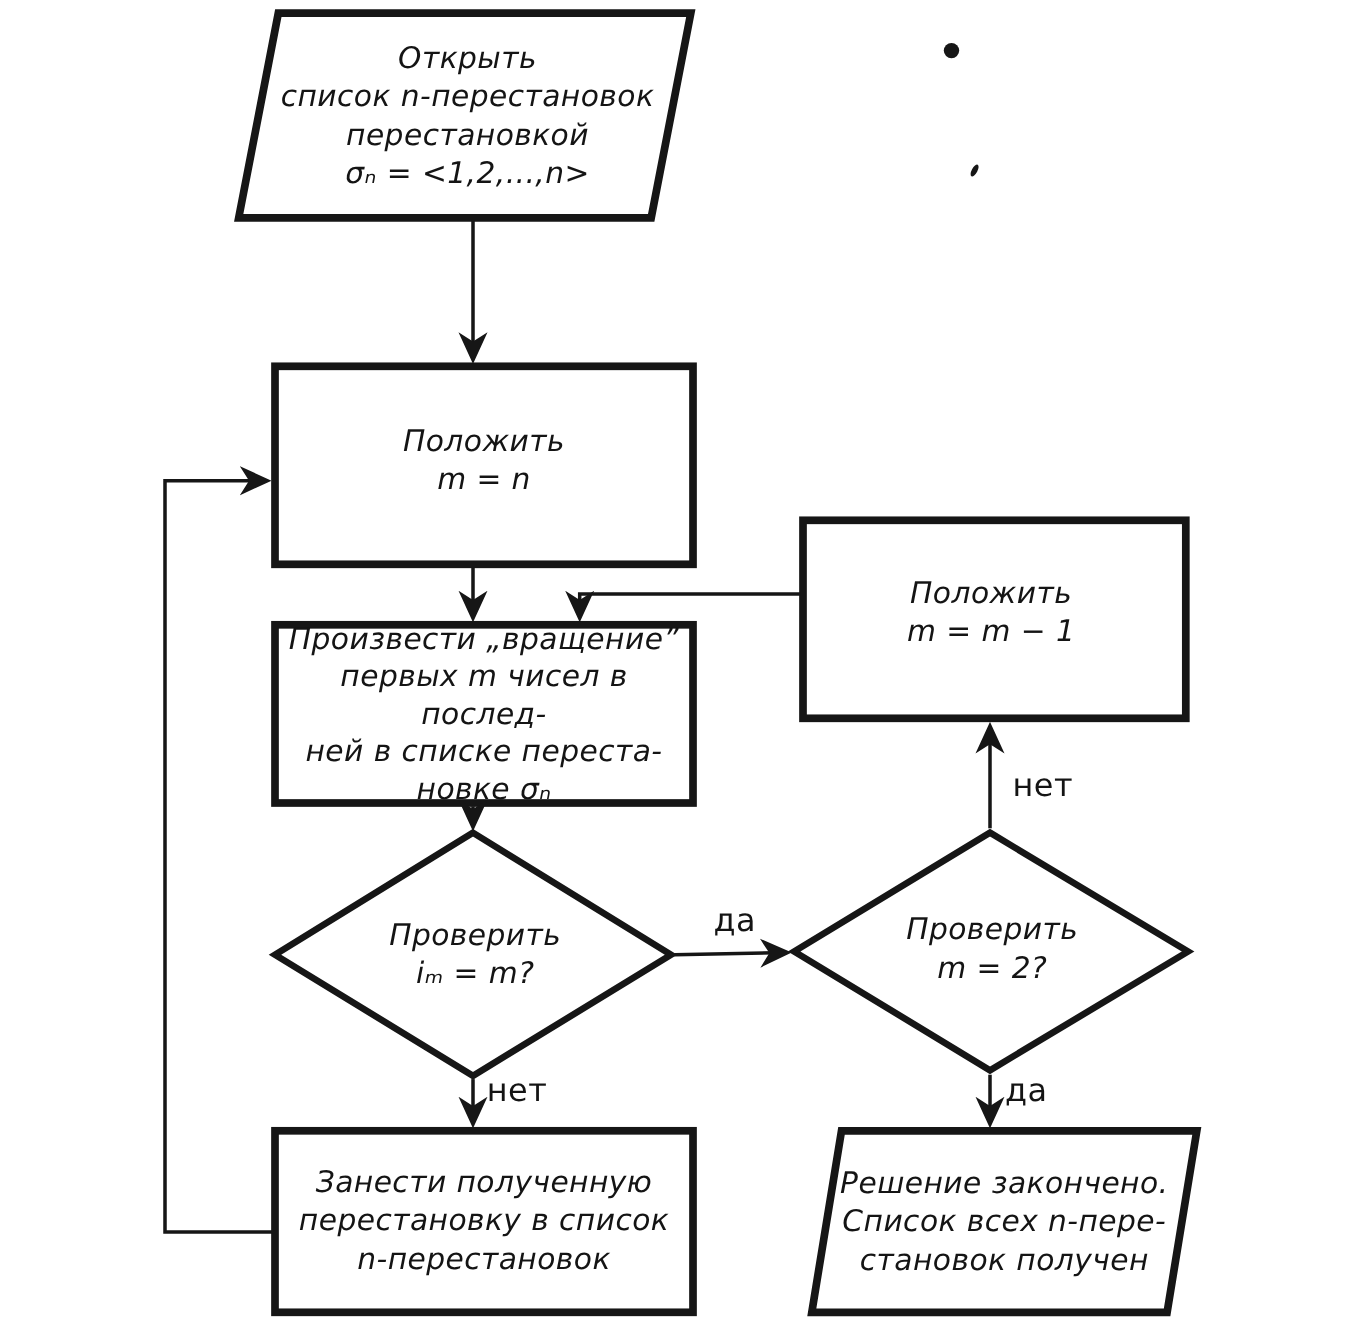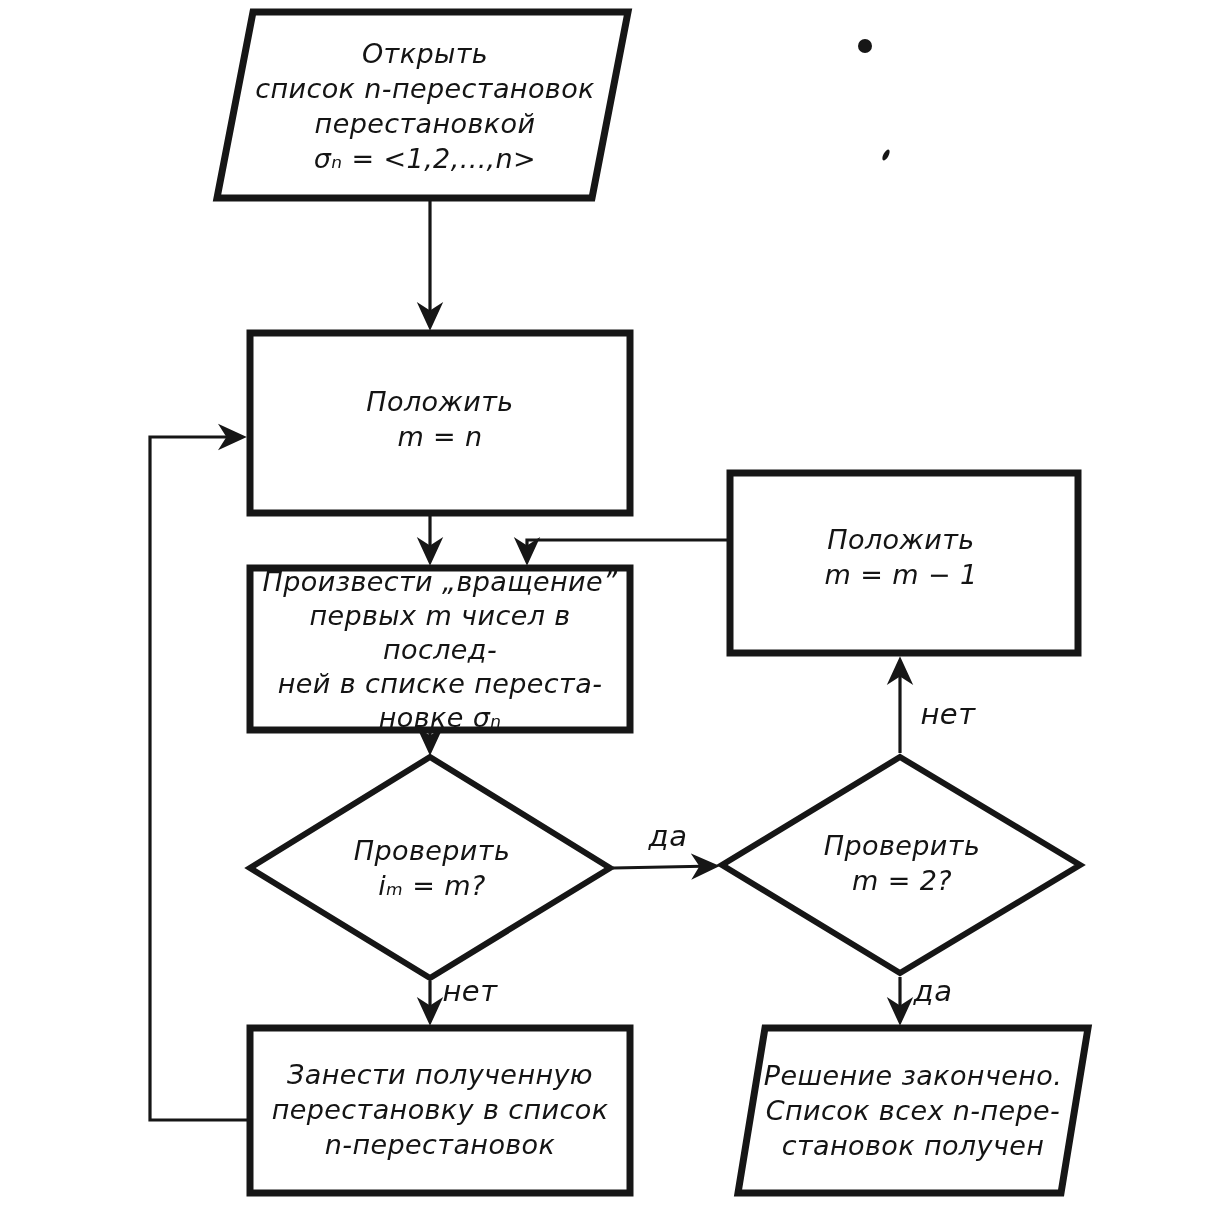--- a/index.html
+++ b/index.html
@@ -9,21 +9,21 @@
   }
   .layer{position:absolute;left:0;top:0;}
   .txt{
     position:absolute;transform:translate(-50%,-50%);
     text-align:center;white-space:pre-line;
     font-style:italic;color:#141414;
     font-size:27px;line-height:1.30;letter-spacing:.4px;
   }
   .lbl{
     position:absolute;transform:translate(-50%,-50%);
-    font-style:italic;color:#141414;font-size:29px;letter-spacing:.5px;
+    color:#141414;font-size:29px;letter-spacing:.5px;
   }
   .small-gap{line-height:1.26;}
 </style>
 </head>
 <body>
 
 <div class="stage">
 
   <svg class="layer" width="1228" height="1208" viewBox="0 0 1228 1208">
     <defs>

